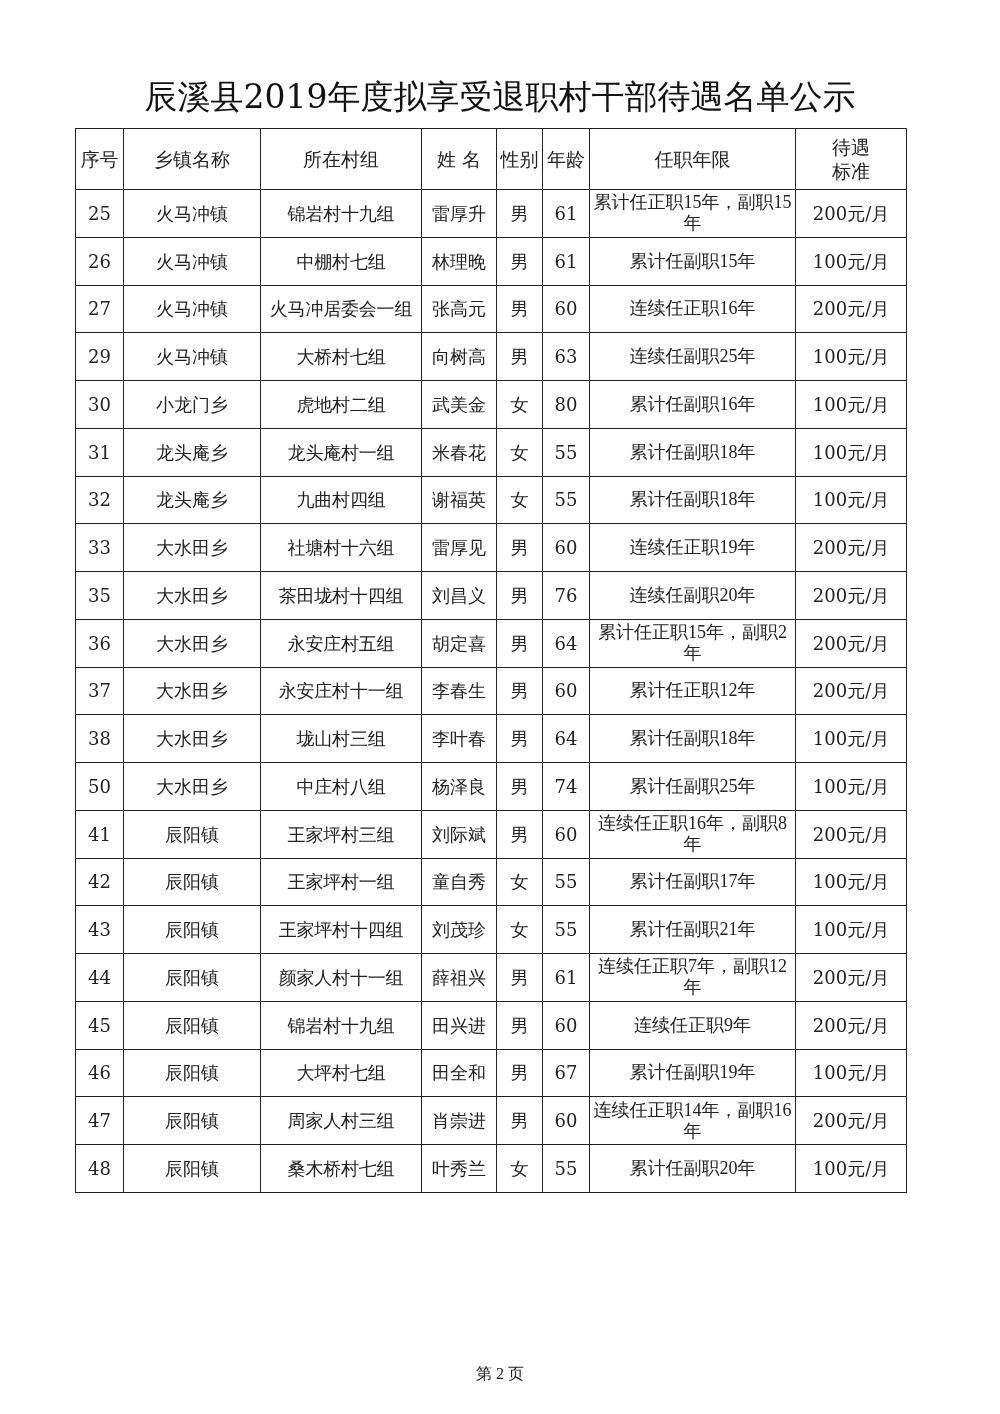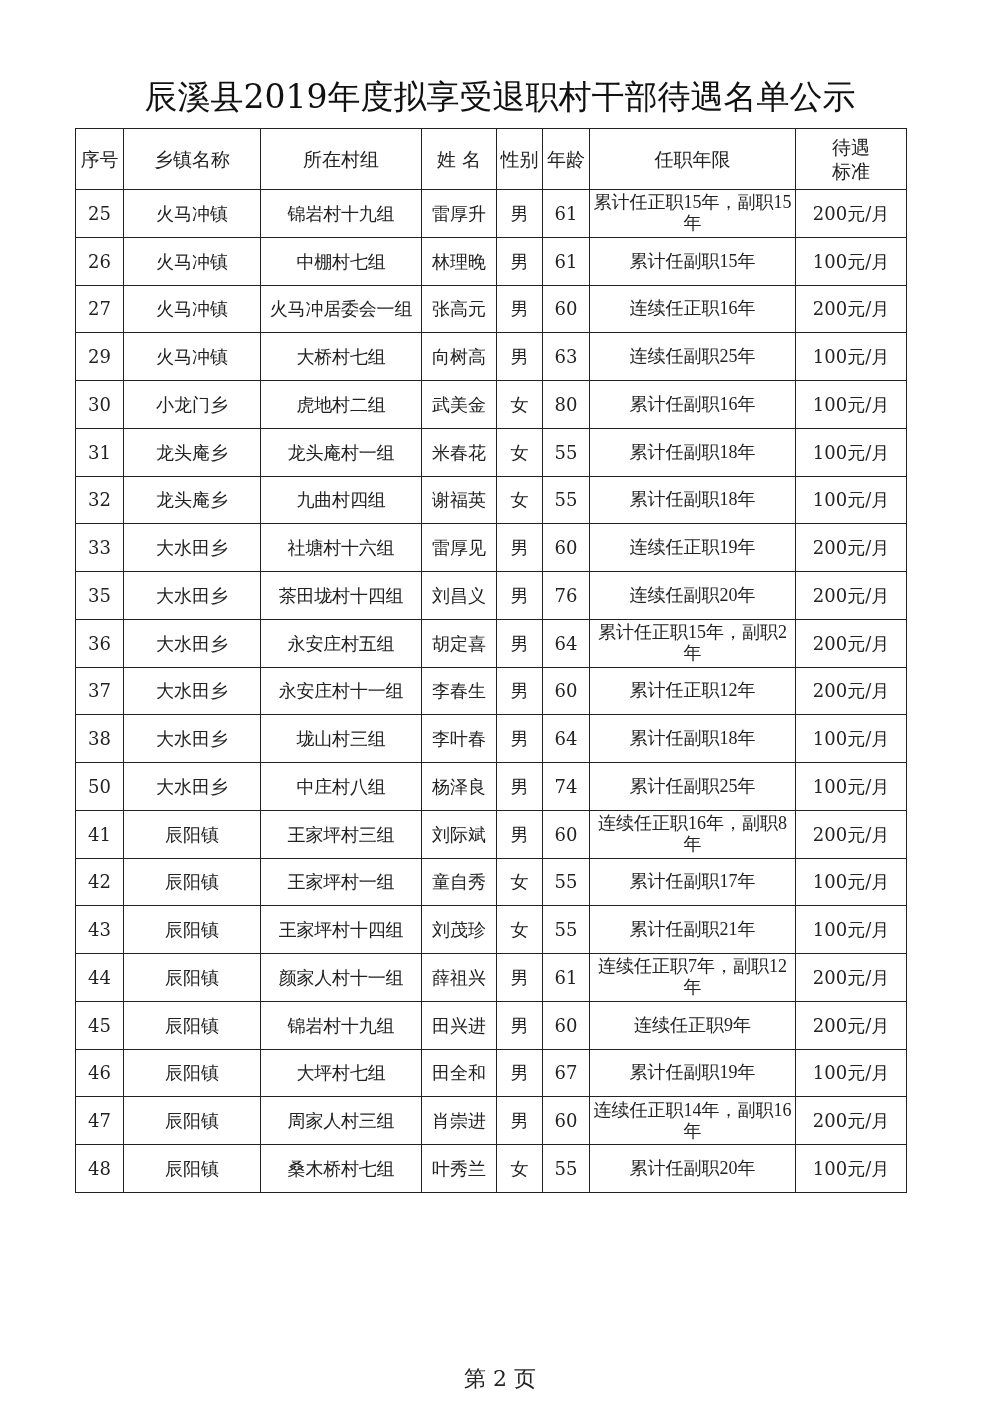--- a/index.html
+++ b/index.html
@@ -11,21 +11,21 @@
                  border-collapse: collapse; table-layout: fixed; }
   table.roster td, table.roster th { border: 1.5px solid #222; text-align: center; vertical-align: middle;
                  padding: 0; font-weight: normal; font-size: 18px; color: #222; overflow: hidden; }
   table.roster thead th { height: 60px; line-height: 24px; font-size: 19px; }
   table.roster tbody td { height: 46.75px; line-height: 21px; }
   .col-no { width: 48px; } .col-town { width: 137px; } .col-village { width: 161px; }
   .col-name { width: 75px; } .col-sex { width: 46px; } .col-age { width: 47px; }
   .col-tenure { width: 206px; } .col-std { width: 111px; }
   td.tenure { font-size: 17px; padding: 0 4px; font-family: Liberation Serif, serif; }
   td.village { white-space: nowrap; letter-spacing: -0.2px; }
-  .footer { position: absolute; left: 0; width: 1000px; top: 1364px; text-align: center; font-size: 22px; color: #222; }
+  .footer { position: absolute; left: 0; width: 1000px; top: 1364px; text-align: center; font-size: 16px; color: #222; font-family: Liberation Serif, serif; }
 </style>
 </head>
 <body>
 
 <div class="title">辰溪县2019年度拟享受退职村干部待遇名单公示</div>
 
 <table class="roster">
   <colgroup>
     <col class="col-no">
       <col class="col-town">

